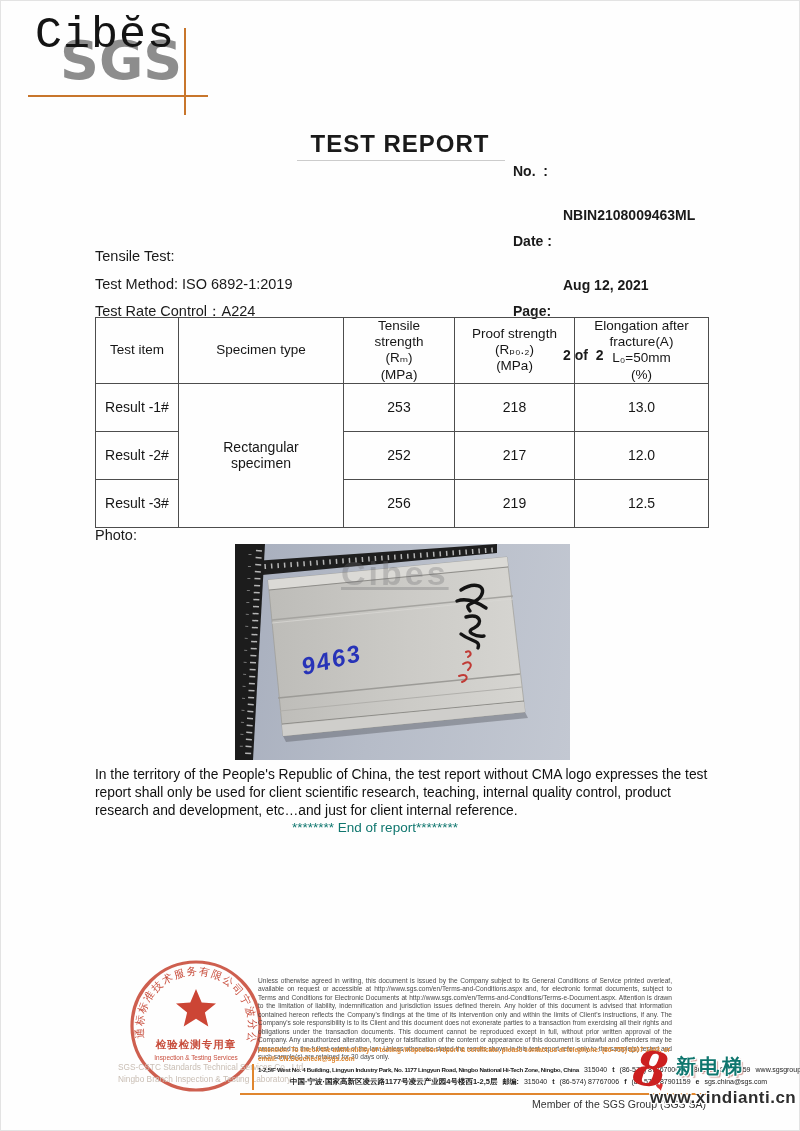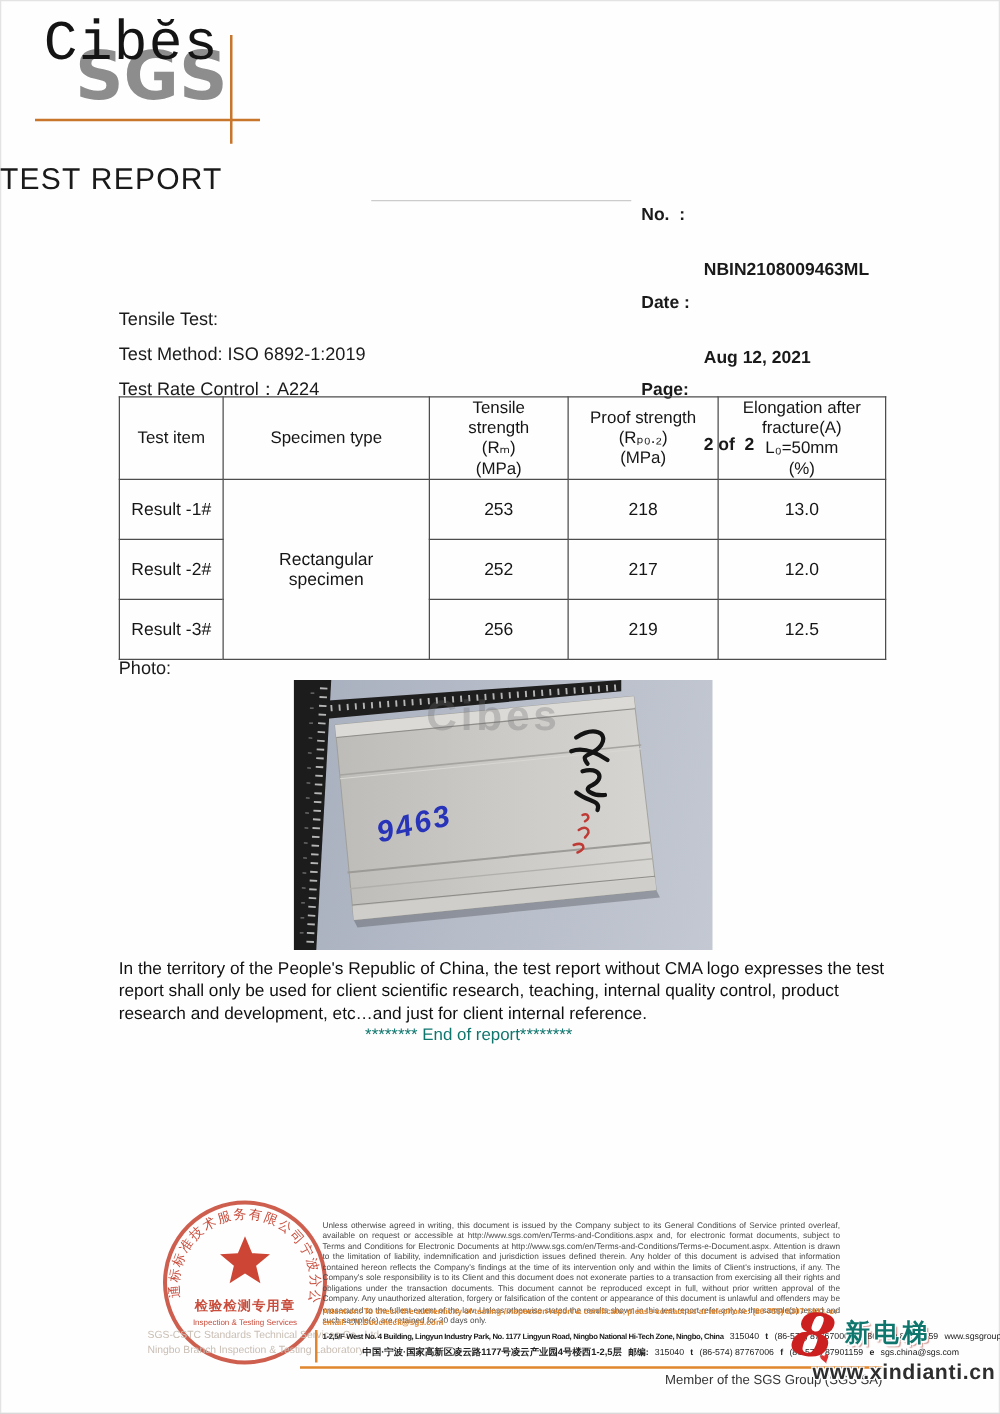--- a/index.html
+++ b/index.html
@@ -10,22 +10,22 @@
     box-shadow:inset 0 0 0 1px #e3e3e3;
   }
   
   .sgs-gray{position:absolute;left:60px;top:34px;font-family:"DejaVu Sans",sans-serif;
     font-weight:bold;font-size:54px;letter-spacing:0px;color:#8d8d8d;line-height:1;}
   .cibes-black{position:absolute;left:35px;top:13px;font-family:Liberation Mono, monospace;
     font-weight:normal;font-size:45px;color:#141414;line-height:1;letter-spacing:1px;}
   .crop-h{position:absolute;left:28px;top:95px;width:180px;height:2px;background:#c8762c;}
   .crop-v{position:absolute;left:184px;top:28px;width:2px;height:87px;background:#c8762c;}
   
-  .title{position:absolute;left:0;top:130px;width:800px;text-align:left;
-    font-size:24px;font-weight:normal;letter-spacing:1px;}
+  .title{position:absolute;left:0;top:130px;width:800px;text-align:center;
+    font-size:24px;font-weight:bold;letter-spacing:1px;}
   .title-underline{position:absolute;left:297px;top:160px;width:208px;height:1px;background:#cccccc;}
   .info{position:absolute;left:513px;top:158px;font-size:14px;font-weight:bold;}
   .info-row{display:flex;line-height:26px;}
   .info-row .lbl{width:50px;white-space:pre;}
   .info-row .val{white-space:pre;margin-top:44px;}
   
   .sec1{position:absolute;left:95px;top:248px;font-size:14.5px;}
   .sec2{position:absolute;left:95px;top:276px;font-size:14.5px;}
   .sec3{position:absolute;left:95px;top:302px;font-size:14.5px;}
   
@@ -35,21 +35,21 @@
     padding:0;font-weight:normal;color:#161616;}
   table.results th{font-size:13.5px;line-height:1.2;white-space:pre-line;height:62px;}
   table.results td{font-size:14px;height:47px;white-space:pre-line;}
   .cw0{width:83px;} .cw1{width:165px;} .cw2{width:111px;} .cw3{width:120px;} .cw4{width:134px;}
   
   .photo-label{position:absolute;left:95px;top:527px;font-size:14.5px;}
   .photo{position:absolute;left:235px;top:544px;width:335px;height:216px;overflow:hidden;
     background:linear-gradient(100deg,#a7aebd 0%,#b6bcc8 45%,#c3c8d2 100%);}
   .photo svg{position:absolute;left:0;top:0;}
   .photo-watermark{position:absolute;left:106px;top:10px;font-size:34px;font-weight:bold;
-    color:rgba(105,105,110,0.30);letter-spacing:3px;}
+    color:rgba(105,105,110,0.30);letter-spacing:3px;text-decoration:underline;}
   .hand-blue{position:absolute;left:66px;top:102px;font-size:24px;font-weight:bold;font-style:italic;
     color:#2733b8;transform:rotate(-14deg);letter-spacing:2px;}
   
   .disclaimer{position:absolute;left:95px;top:766px;width:624px;font-size:13.8px;line-height:1.3;color:#101010;}
   .endline{position:absolute;left:95px;top:820px;width:560px;text-align:center;font-size:13.5px;color:#0f766e;}
   
   .terms{position:absolute;left:258px;top:977px;width:414px;font-size:6.6px;line-height:1.28;
     color:#4a4a4a;text-align:justify;}
   .attention{position:absolute;left:258px;top:1046px;width:414px;font-size:6.6px;line-height:1.3;
     color:#e0862e;font-weight:bold;}

